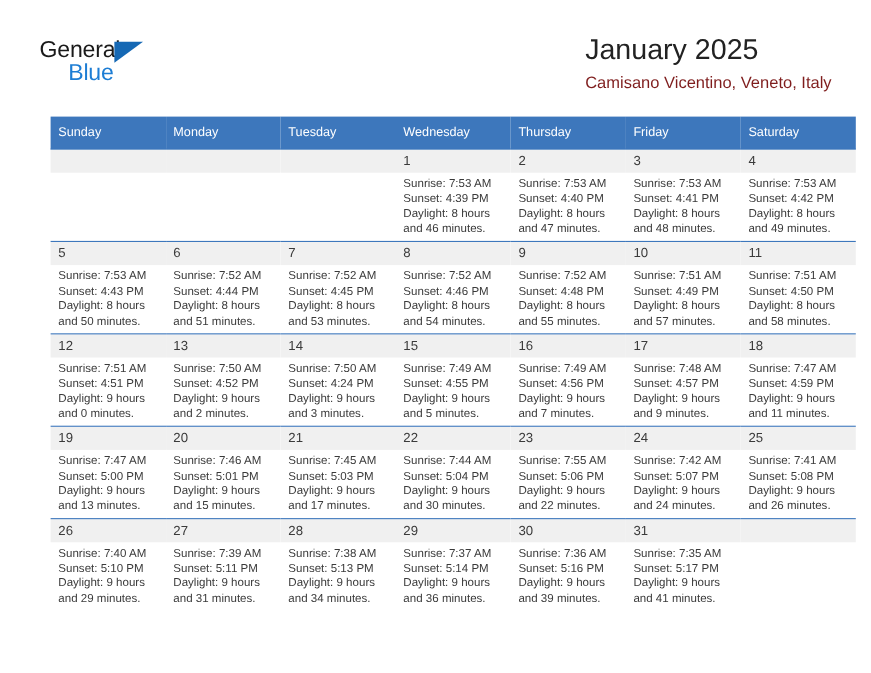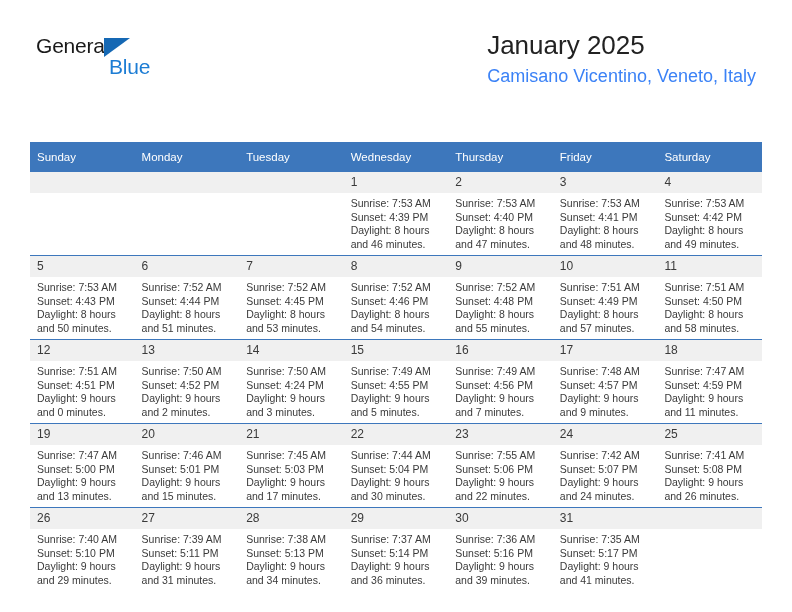--- a/index.html
+++ b/index.html
@@ -55,51 +55,49 @@
     border-bottom: 19px solid transparent;
   }
   .logo-blue {
     position: absolute;
     left: 26px;
     top: 21px;
     font-size: 21px;
     letter-spacing: -0.2px;
     color: #1d7dd4;
     font-family: "Liberation Sans", sans-serif;
-    margin-left: 47px;
   }
   .title-block {
     position: absolute;
     right: 0;
     top: 0;
     text-align: left;
   }
   .cal-title {
     font-size: 26px;
     color: #222222;
     line-height: 34px;
     white-space: nowrap;
   }
   .cal-subtitle {
-    font-size: 18px;
-    color: #3b82f6;
+    font-size: 15px;
+    color: #7f1d1d;
     line-height: 20px;
     margin-top: 4px;
     white-space: nowrap;
   }
 
   
   .calendar {
     position: absolute;
-    left: 30px;
+    left: 46px;
     top: 106px;
     width: 732px;
     border-collapse: collapse;
     table-layout: fixed;
-    margin-top: 36px;
   }
   .calendar th {
     background: #3d77bc;
     color: #ffffff;
     font-size: 11.5px;
     font-weight: normal;
     text-align: left;
     padding: 5px 0 5px 7px;
     height: 19px;
     border: none;

